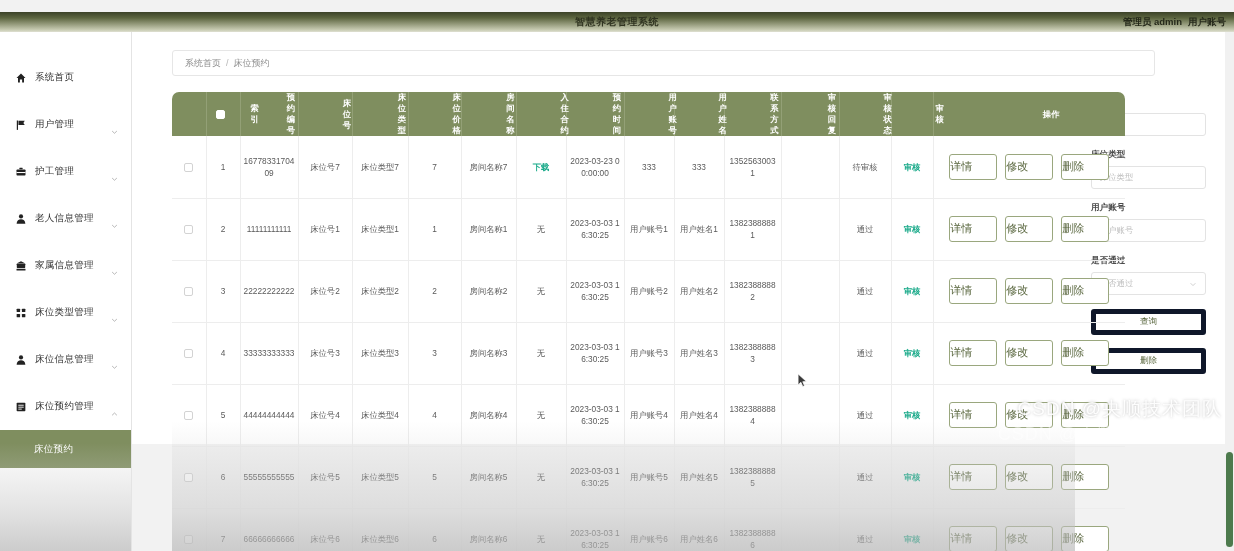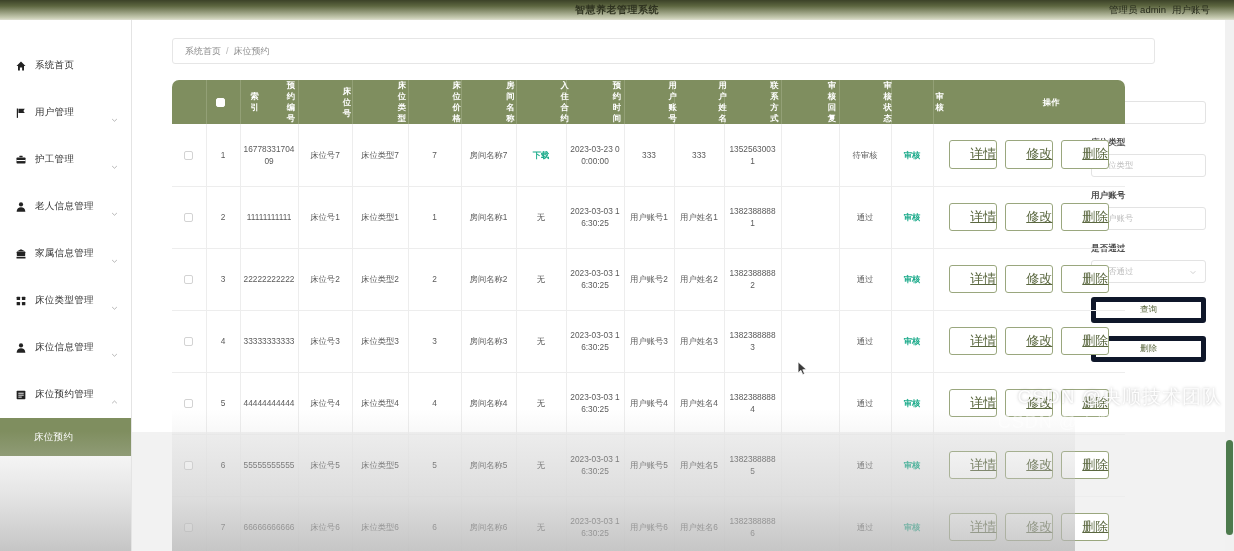--- a/index.html
+++ b/index.html
@@ -2,35 +2,35 @@
 <html><head>
 <meta charset="utf-8">
 <style>
   * { box-sizing: border-box; margin: 0; padding: 0; }
   html, body {
     width: 1234px; height: 551px;
     overflow: hidden;
     font-family: "Liberation Sans", "DejaVu Sans", sans-serif;
     background: #f2f2f2;
   }
-  #app { position: relative; width: 1234px; height: 432px; background: #ffffff; }
+  #app { position: relative; width: 1234px; height: 432px; background: #ffffff; margin-top: 12px; }
 
   
   .topbar {
     position: absolute; left: 0; top: 0; width: 1234px; height: 20px;
     background: linear-gradient(180deg, #3c4228 0%, #5d6640 30%, #c9cdb4 90%, #dfe0d2 100%);
     display: flex; align-items: center; justify-content: center;
   }
   .topbar-title {
     font-size: 10px; color: #2f3320; font-weight: bold; letter-spacing: .5px;
   }
   .topbar-right {
-    position: absolute; right: 24px; top: 0; height: 20px;
+    position: absolute; right: 8px; top: 0; height: 20px;
     display: flex; align-items: center; gap: 6px;
-    font-size: 9.5px; color: #25291a; font-weight: normal;
+    font-size: 9.5px; color: #25291a; font-weight: bold;
   }
   .topbar-right .logout { cursor: pointer; }
 
   
   .sidebar {
     position: absolute; left: 0; top: 20px; width: 132px; height: 531px;
     background: #ffffff;
     border-right: 1px solid #e4e4e4;
     overflow: hidden;
   }
@@ -107,21 +107,21 @@
   .chkbox {
     display: inline-block; width: 9px; height: 9px; border: 1px solid #d3d3d3;
     border-radius: 2px; background: #fff; cursor: pointer; vertical-align: middle;
   }
   .chkbox.hdr { background: #ffffff; border-color: #ffffff; }
   .lnk-green { color: #1cab8b; cursor: pointer; font-weight: bold; }
   .op-cell { white-space: nowrap; }
   .op-btn {
     display: inline-block; min-width: 48px; padding: 4px 0; margin: 0 4px;
     border: 1px solid #9aa77e; border-radius: 3px; background: #fff;
-    color: #5b6840; font-size: 13px; cursor: pointer; text-align: right; text-decoration: underline;
+    color: #5b6840; font-size: 11px; cursor: pointer; text-align: left;
   }
 
   
   .table-fade {
     position: absolute; left: 0; right: 0; bottom: 0; height: 150px;
     background: linear-gradient(180deg, rgba(255,255,255,0) 0%, rgba(200,200,200,.5) 60%, rgba(176,176,176,.72) 100%);
     pointer-events: none;
   }
 
   

